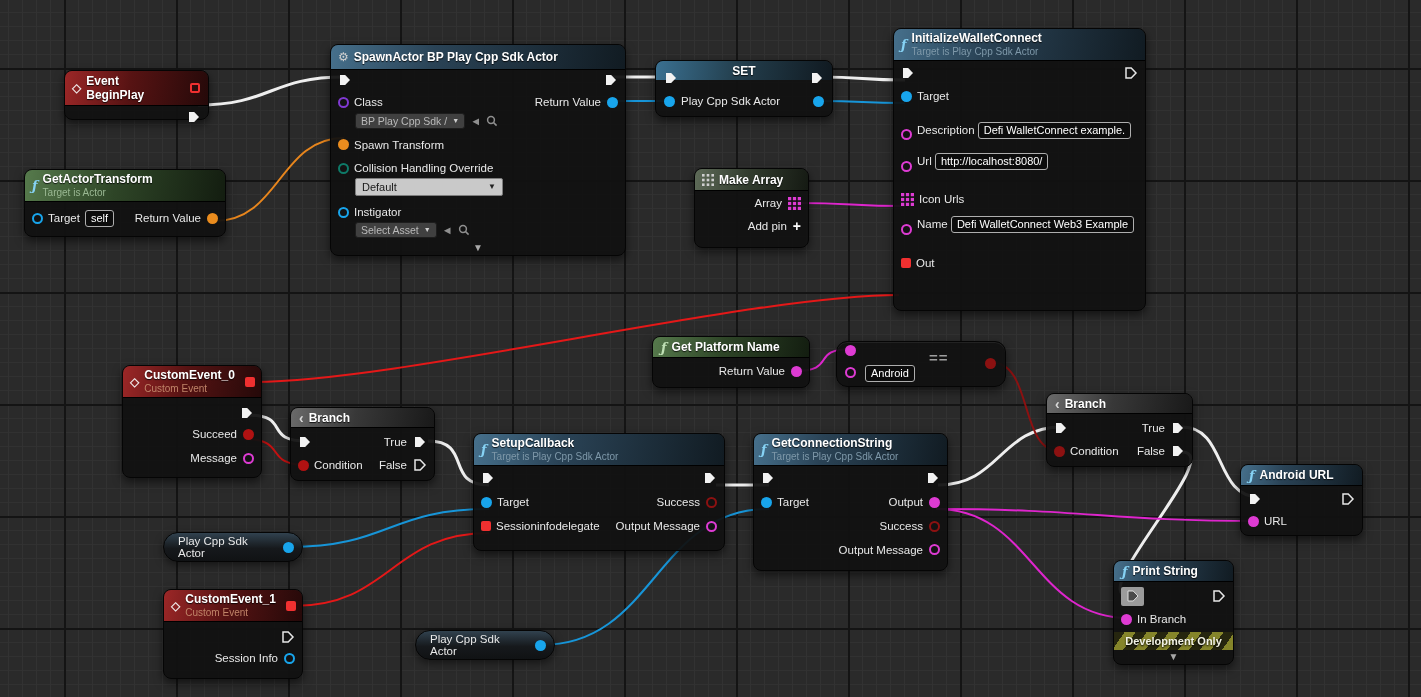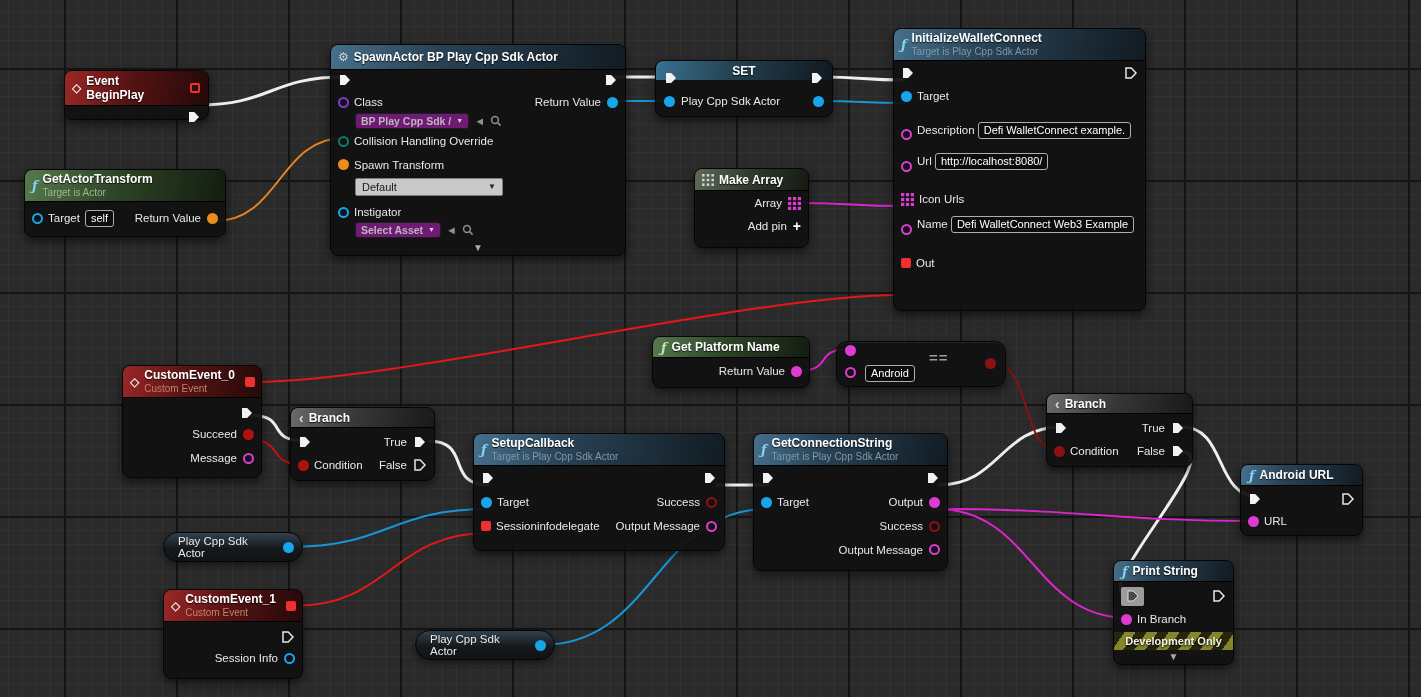--- a/index.html
+++ b/index.html
@@ -44,22 +44,22 @@
   .lbl { color:#e8e8e8; white-space:nowrap; }
   .pin { width:11px; height:11px; border-radius:50%; flex:none; }
   .pin.ring { background:transparent !important; border:2.5px solid; }
   .sq { width:10px; height:10px; border-radius:2px; flex:none; }
   .sq.ring { background:transparent !important; border:2px solid; }
   svg.exec { flex:none; }
   .ef { fill:#f2f2f2; }
   .eh { fill:none; stroke:#e6e6e6; stroke-width:1.5; }
   .vbox { border:1px solid #aeaeae; border-radius:3px; background:rgba(0,0,0,.3);
           color:#fff; font-size:11px; padding:0 5px; height:17px; line-height:15px; white-space:nowrap; }
-  .ddark { background:#701a75; border:1px solid #1d1d1d; border-radius:3px; color:#b9b9b9;
-           font-size:10.5px; height:16px; line-height:14px; padding:0 5px; display:inline-flex; align-items:center; gap:5px; white-space:nowrap;font-weight:bold; }
+  .ddark { background:#404040; border:1px solid #1d1d1d; border-radius:3px; color:#b9b9b9;
+           font-size:10.5px; height:16px; line-height:14px; padding:0 5px; display:inline-flex; align-items:center; gap:5px; white-space:nowrap; }
   .ddark .car { font-size:7px; color:#cfcfcf; }
   .dlight { background:#c9c9c9; border:1px solid #7d7d7d; border-radius:2px; color:#1a1a1a;
             font-size:11px; height:18px; line-height:16px; padding:0 6px; display:flex; align-items:center; width:148px; }
   .dlight .car { margin-left:auto; font-size:8px; color:#222; }
   .util { color:#8f8f8f; font-size:11px; display:inline-flex; align-items:center; gap:3px; }
   .collapse { color:#a8a8a8; font-size:10px; text-align:center; line-height:10px; }
   .banner { height:18px; margin:2px 0 0 0; display:flex; align-items:center; justify-content:center;
             background:repeating-linear-gradient(-55deg,#85852a 0 9px,#26260f 9px 18px);
             color:#f2f2e4; font-size:11px; font-weight:bold; text-shadow:0 1px 2px #000; }
   .pill { position:absolute; z-index:2; height:30px; border-radius:15px; border:1px solid #050505;
@@ -161,27 +161,27 @@
       <span class="ddark">
           <span>BP Play Cpp Sdk /</span>
           <span class="car">▼</span>
         </span>
       <span class="util">◄</span>
       <svg class="mag" width="12" height="12" viewBox="0 0 12 12">
           <circle cx="5" cy="5" r="3.4" fill="none" stroke="#8f8f8f" stroke-width="1.5"></circle>
           <line x1="7.6" y1="7.6" x2="10.6" y2="10.6" stroke="#8f8f8f" stroke-width="1.5"></line>
         </svg>
     </div>
+    <div class="row" style="height:25px;margin-top:2px">
+      <span class="pin" style="background: rgb(234, 140, 30); color: rgb(234, 140, 30);"></span>
+      <span class="lbl">Spawn Transform</span>
+    </div>
     <div class="row" style="height:18px;margin-top:2px">
       <span class="pin ring" style="border-color: rgb(14, 122, 104); color: rgb(14, 122, 104);"></span>
       <span class="lbl">Collision Handling Override</span>
-    </div>
-    <div class="row" style="height:25px;margin-top:2px">
-      <span class="pin" style="background: rgb(234, 140, 30); color: rgb(234, 140, 30);"></span>
-      <span class="lbl">Spawn Transform</span>
     </div>
     <div class="row" style="height:20px;padding-left:24px">
       <span class="dlight">
           <span>Default</span>
           <span class="car">▼</span>
         </span>
     </div>
     <div class="row" style="height:18px;margin-top:6px">
       <span class="pin ring" style="border-color: rgb(24, 165, 236); color: rgb(24, 165, 236);"></span>
       <span class="lbl">Instigator</span>

